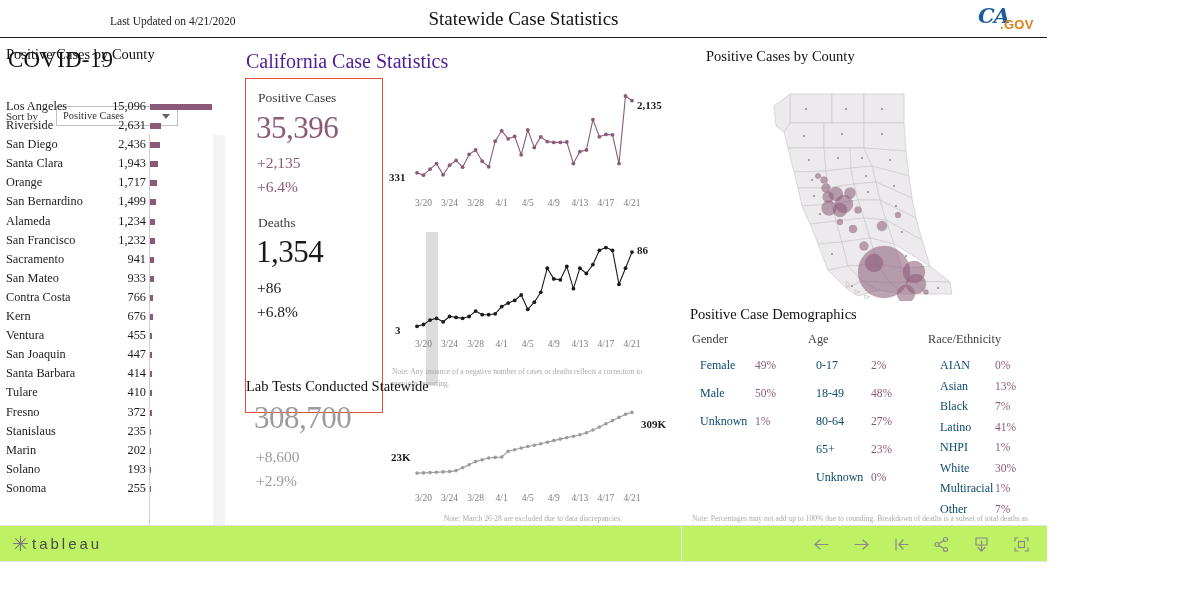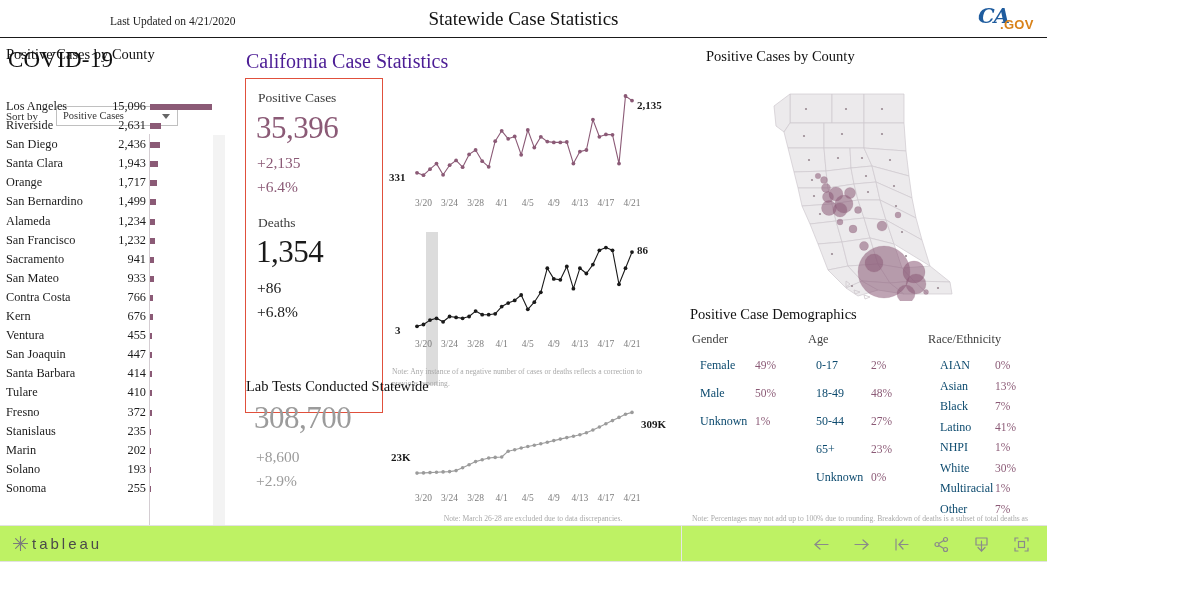--- a/index.html
+++ b/index.html
@@ -510,21 +510,21 @@
             <span class="drow-val" style="left: 63px; width: 34px; top: 55px;">50%</span>
             <span class="drow-lbl" style="left: 8px; top: 82px;">Unknown</span>
             <span class="drow-val" style="left: 63px; width: 34px; top: 83px;">1%</span>
           </div>
       <div class="dcol" id="col-age" style="left:124px; width:112px;">
             <div class="dcol-head" style="left: 0px;">Age</div>
             <span class="drow-lbl" style="left: 8px; top: 26px;">0-17</span>
             <span class="drow-val" style="left: 63px; width: 34px; top: 27px;">2%</span>
             <span class="drow-lbl" style="left: 8px; top: 54px;">18-49</span>
             <span class="drow-val" style="left: 63px; width: 34px; top: 55px;">48%</span>
-            <span class="drow-lbl" style="left: 8px; top: 82px;">50-44</span>
+            <span class="drow-lbl" style="left: 8px; top: 82px;">80-64</span>
             <span class="drow-val" style="left: 63px; width: 34px; top: 83px;">27%</span>
             <span class="drow-lbl" style="left: 8px; top: 110px;">65+</span>
             <span class="drow-val" style="left: 63px; width: 34px; top: 111px;">23%</span>
             <span class="drow-lbl" style="left: 8px; top: 138px;">Unknown</span>
             <span class="drow-val" style="left: 63px; width: 34px; top: 139px;">0%</span>
           </div>
       <div class="dcol" id="col-race" style="left:244px; width:112px;">
             <div class="dcol-head" style="left: 0px;">Race/Ethnicity</div>
             <span class="drow-lbl" style="left: 12px; top: 26px;">AIAN</span>
             <span class="drow-val" style="left: 67px; width: 34px; top: 27px;">0%</span>

